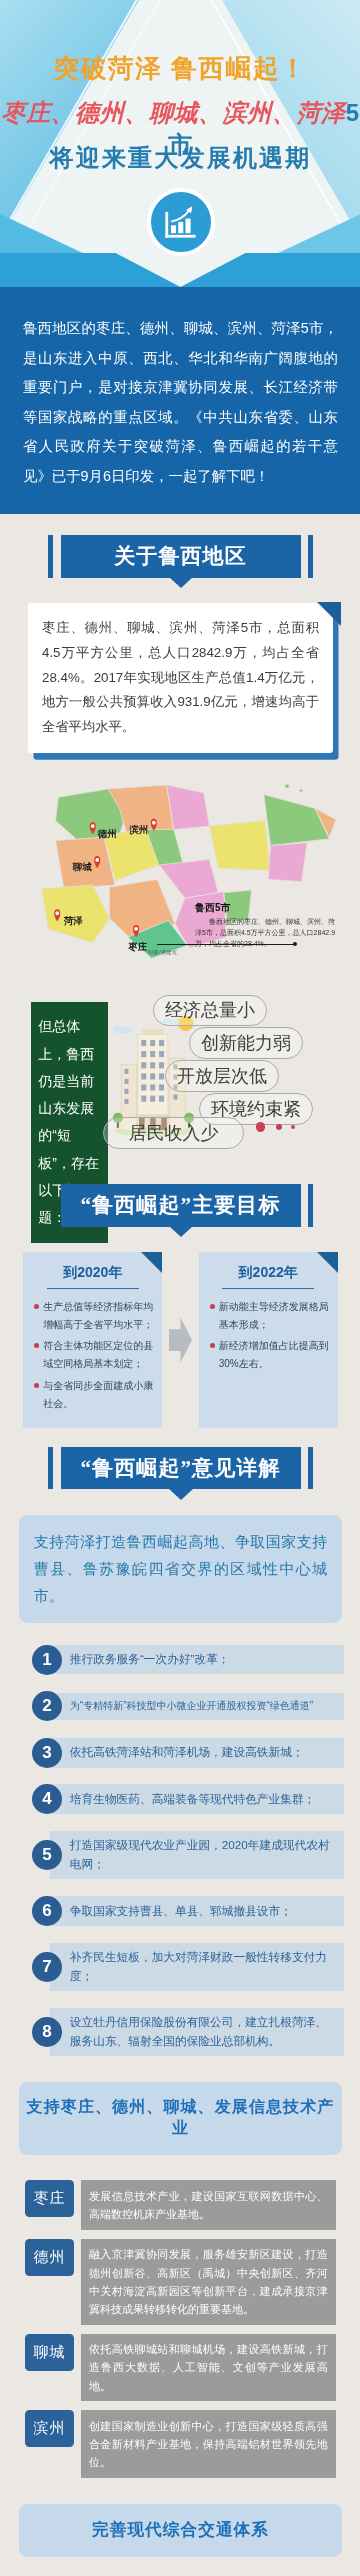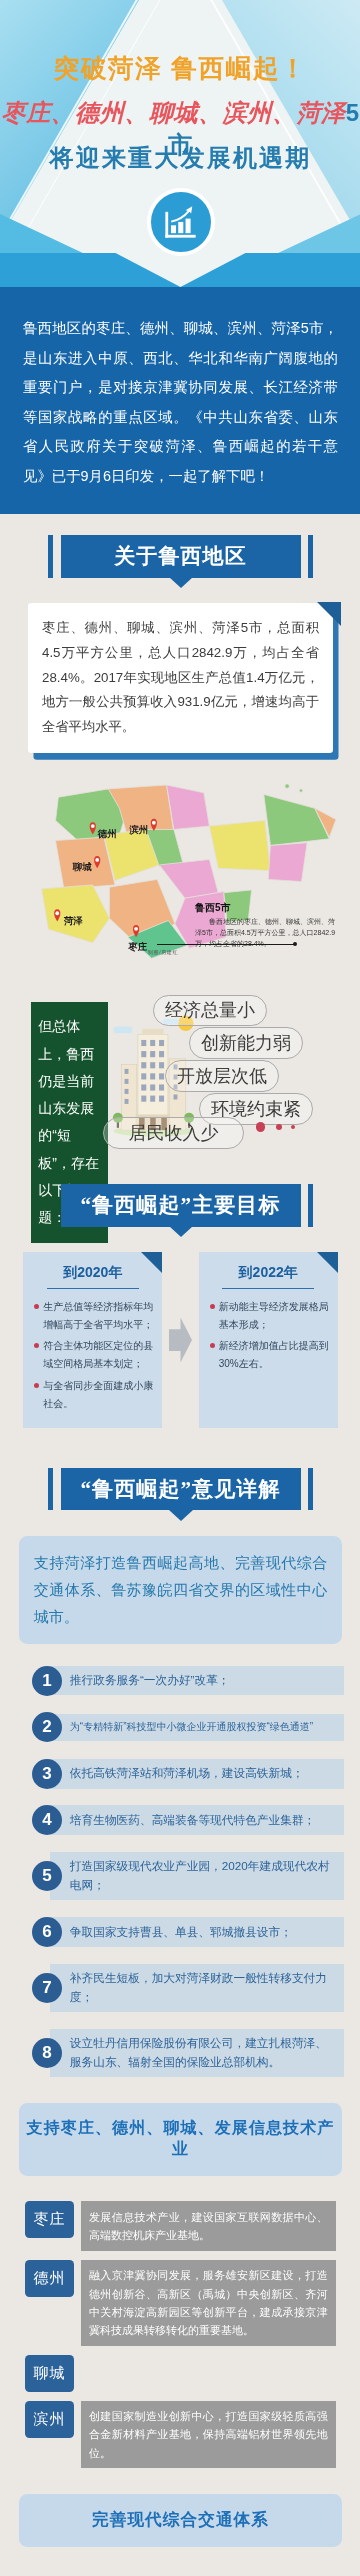--- a/index.html
+++ b/index.html
@@ -267,27 +267,27 @@
   <div class="goal-card">
     <h3>到2022年</h3>
     <div class="rule"></div>
     <ul>
       <li>新动能主导经济发展格局基本形成；</li>
       <li>新经济增加值占比提高到30%左右。</li>
     </ul>
   </div>
 </div>
 
-<div class="banner-row" style="margin-top:40px;">
+<div class="banner-row" style="margin-top:19px;">
   <div class="banner-bar"></div>
   <div class="banner"><span>“鲁西崛起”意见详解</span><span class="notch"></span></div>
   <div class="banner-bar"></div>
 </div>
 
-<div class="lead-box">支持菏泽打造鲁西崛起高地、完善现代综合交通体系、鲁苏豫皖四省交界的区域性中心城市。</div>
+<div class="lead-box">支持菏泽打造鲁西崛起高地、争取国家支持曹县、鲁苏豫皖四省交界的区域性中心城市。</div>
 
 <div style="margin-top:22px;">
   <div class="num-row">
     <div class="num-circle">1</div>
     <div class="num-strip">推行政务服务“一次办好”改革；</div>
   </div>
   <div class="num-row">
     <div class="num-circle">2</div>
     <div class="num-strip small">为“专精特新”科技型中小微企业开通股权投资“绿色通道”</div>
   </div>
@@ -323,20 +323,21 @@
   <div class="city-row">
     <div class="city-label">枣庄</div>
     <div class="city-text">发展信息技术产业，建设国家互联网数据中心、高端数控机床产业基地。</div>
   </div>
   <div class="city-row">
     <div class="city-label">德州</div>
     <div class="city-text">融入京津冀协同发展，服务雄安新区建设，打造德州创新谷、高新区（禹城）中央创新区、齐河中关村海淀高新园区等创新平台，建成承接京津冀科技成果转移转化的重要基地。</div>
   </div>
   <div class="city-row">
     <div class="city-label">聊城</div>
+    <div class="city-text">依托高铁聊城站和聊城机场，建设高铁新城，打造鲁西大数据、人工智能、文创等产业发展高地。</div>
   </div>
   <div class="city-row">
     <div class="city-label">滨州</div>
     <div class="city-text">创建国家制造业创新中心，打造国家级轻质高强合金新材料产业基地，保持高端铝材世界领先地位。</div>
   </div>
 </div>
 
 <div class="lead-title">完善现代综合交通体系</div>
 
 

